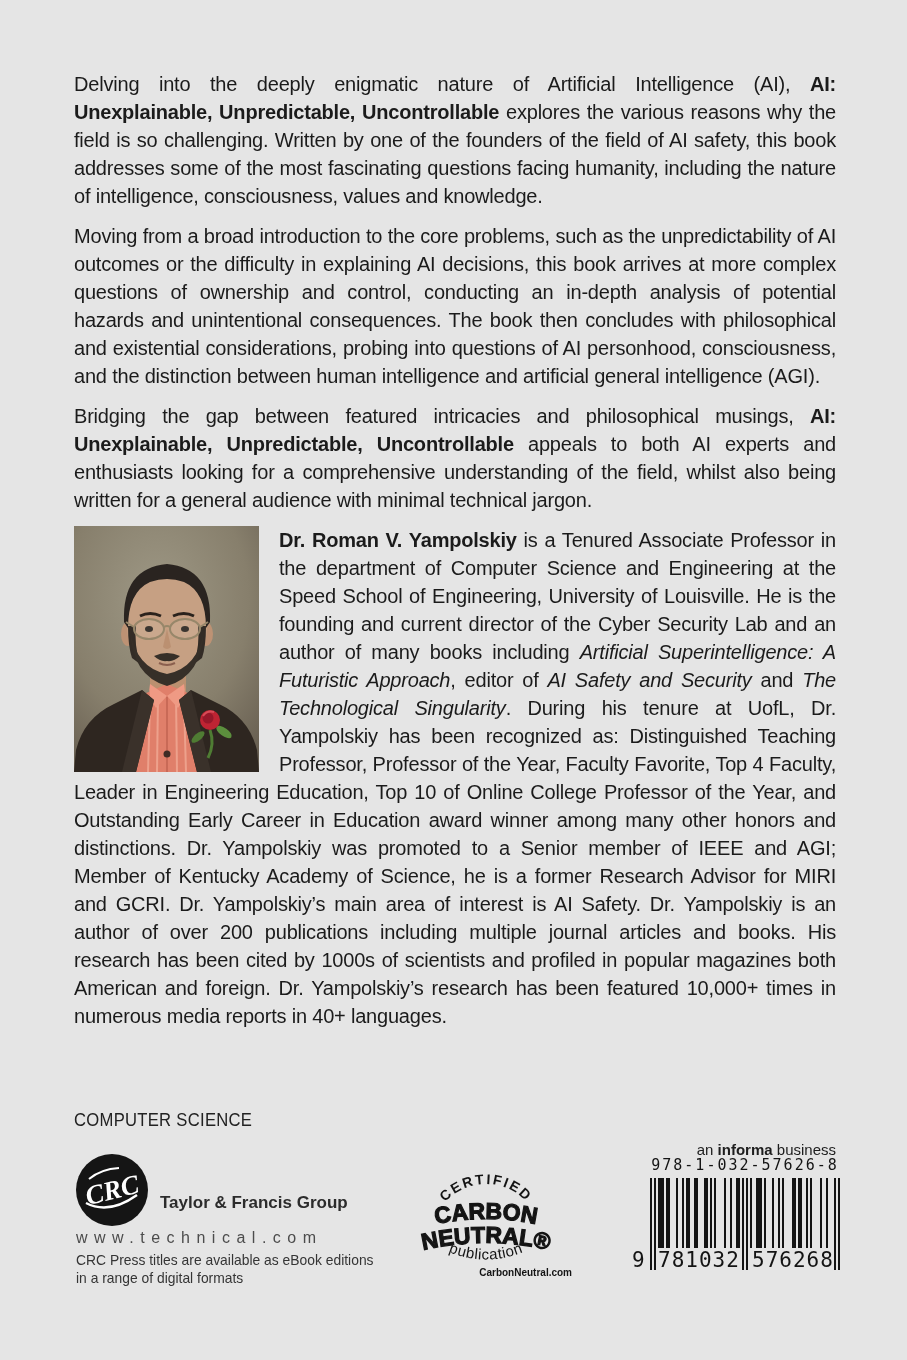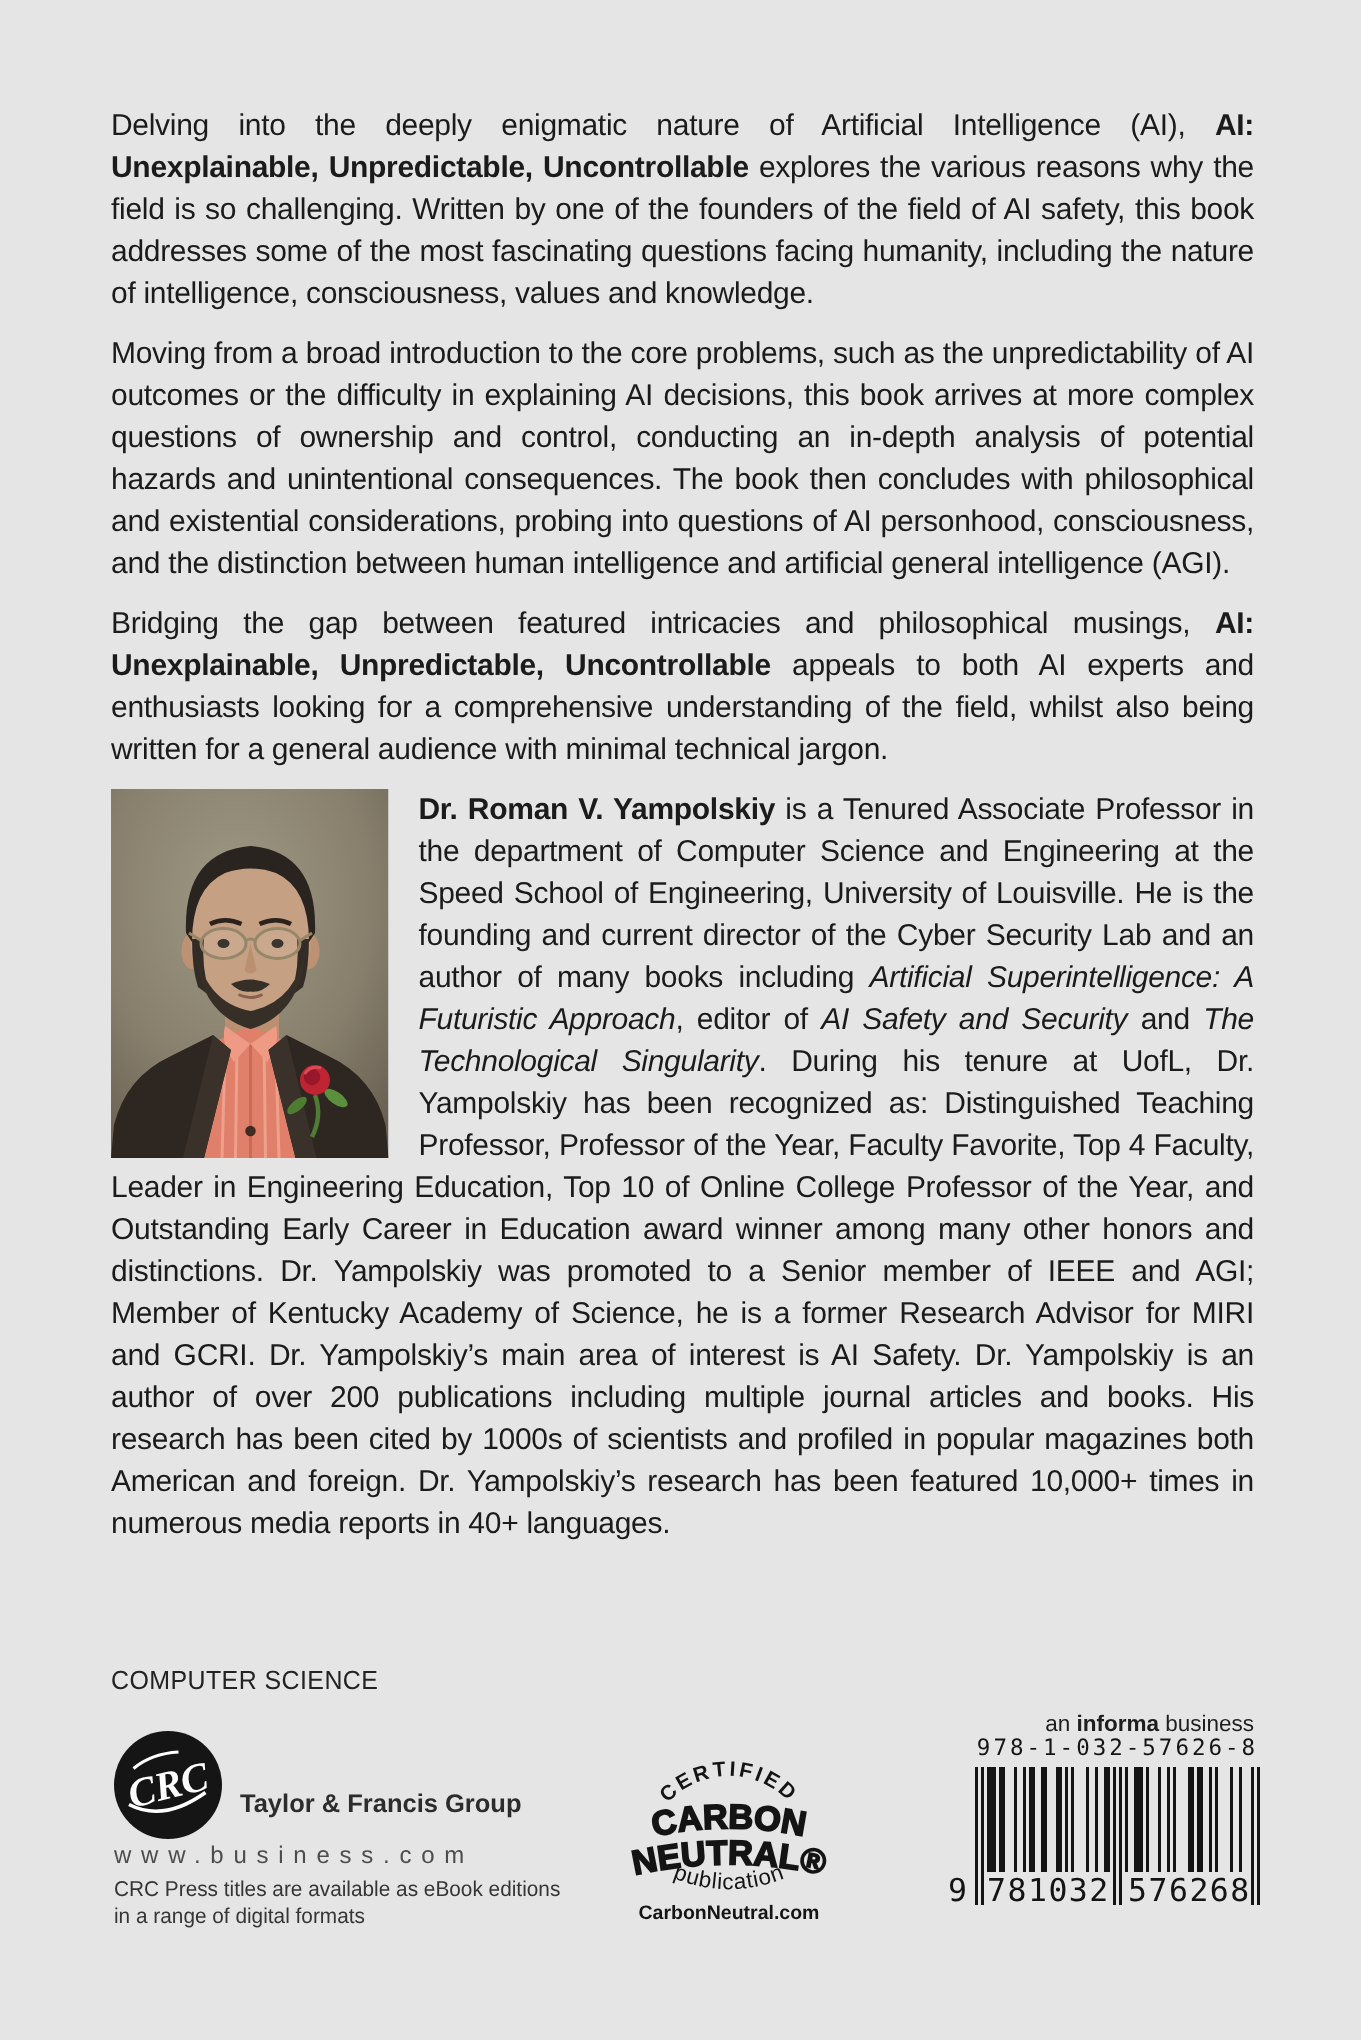--- a/index.html
+++ b/index.html
@@ -26,21 +26,21 @@
             color:#3e3e3e; letter-spacing:-0.5px;}
   .tf-group{position:absolute; left:160px; top:1193px; font-size:17px;
             font-weight:bold; color:#2c2c2c;}
   .site{position:absolute; left:76px; top:1229px; font-size:16px;
         letter-spacing:6.5px; color:#4c4c4c;}
   .ebook{position:absolute; left:76px; top:1251px; font-size:14.3px;
          line-height:18px; color:#353535; transform:scaleX(0.97);
          transform-origin:left top;}
   .badge{position:absolute; left:420px; top:1156px;}
   .cn-url{position:absolute; left:400px; top:1267px; width:172px;
-          text-align:center; font-size:13px; font-weight:bold; color:#141414;}
+          text-align:right; font-size:10px; font-weight:bold; color:#141414;}
   .informa{position:absolute; top:1141px; right:71px; font-size:15px; color:#1d1d1d;}
   .informa b{font-weight:bold;margin-top:38px;}
   
   .barcode{position:absolute; left:650px; top:1156px; width:190px; height:130px;}
   .bc-isbn{font-family:"DejaVu Sans Mono", monospace; font-size:15px;
            letter-spacing:2px; white-space:nowrap; text-align:center;
            color:#141414; height:19px;}
   .bc-bars{display:flex; margin-top:3px; align-items:flex-start; height:92px;}
   .bc-m{width:2px; height:70px;}
   .bc-m.on{background:#141414;}
@@ -127,21 +127,21 @@
 
   <div class="category">COMPUTER SCIENCE</div>
 
   <svg class="crc-logo" width="74" height="74" viewBox="0 0 74 74">
     <circle cx="37" cy="37" r="36" fill="#151515"></circle>
     <path d="M14,26 Q26,16 44,15" stroke="#ffffff" stroke-width="2" fill="none"></path>
     <path d="M11,50 Q34,62 62,42" stroke="#ffffff" stroke-width="2.4" fill="none"></path>
     <text x="37" y="46" text-anchor="middle" font-family="Liberation Serif, serif" font-size="27" font-style="italic" font-weight="bold" fill="#ffffff" transform="rotate(-14 37 37)">CRC</text>
   </svg>
   <div class="tf-group">Taylor &amp; Francis Group</div>
-  <div class="site">www.business.com</div>
+  <div class="site">www.technical.com</div>
   <div class="ebook">
     <div>CRC Press titles are available as eBook editions</div>
     <div>in a range of digital formats</div>
   </div>
 
   <svg class="badge" width="132" height="112" viewBox="0 0 132 112">
     <defs>
       <path id="arc-cert" d="M 22,50 A 55,55 0 0 1 110,50"></path>
       <path id="arc-carbon" d="M 8,70 Q 66,56 124,70"></path>
       <path id="arc-neutral" d="M 8,93 Q 66,81 124,93"></path>

